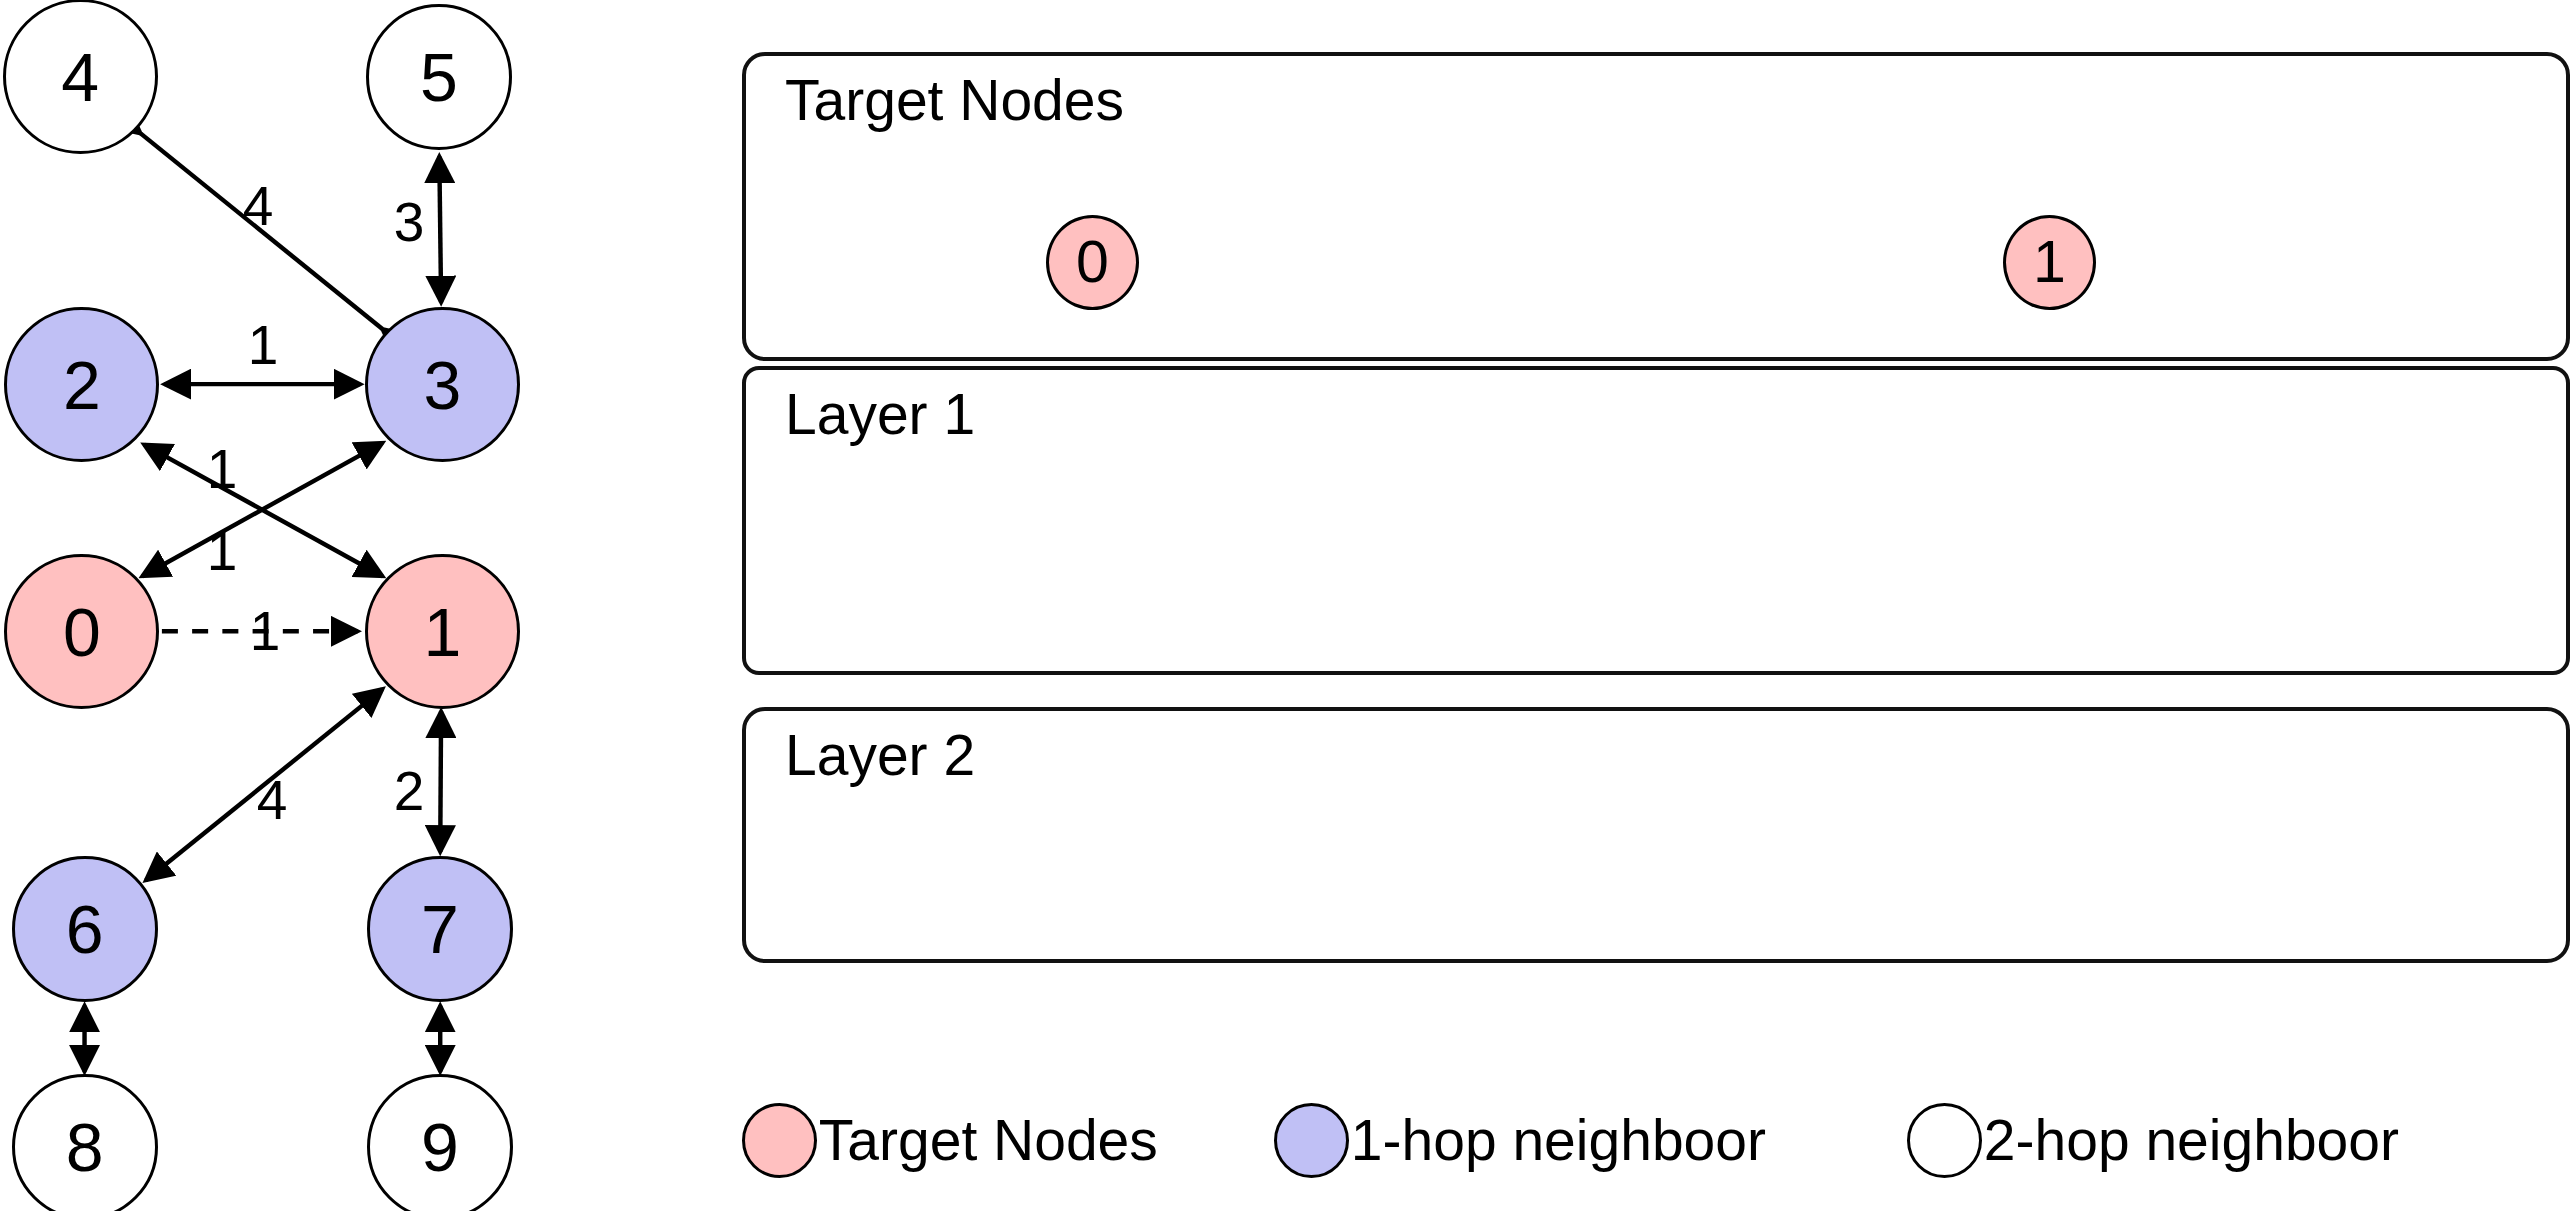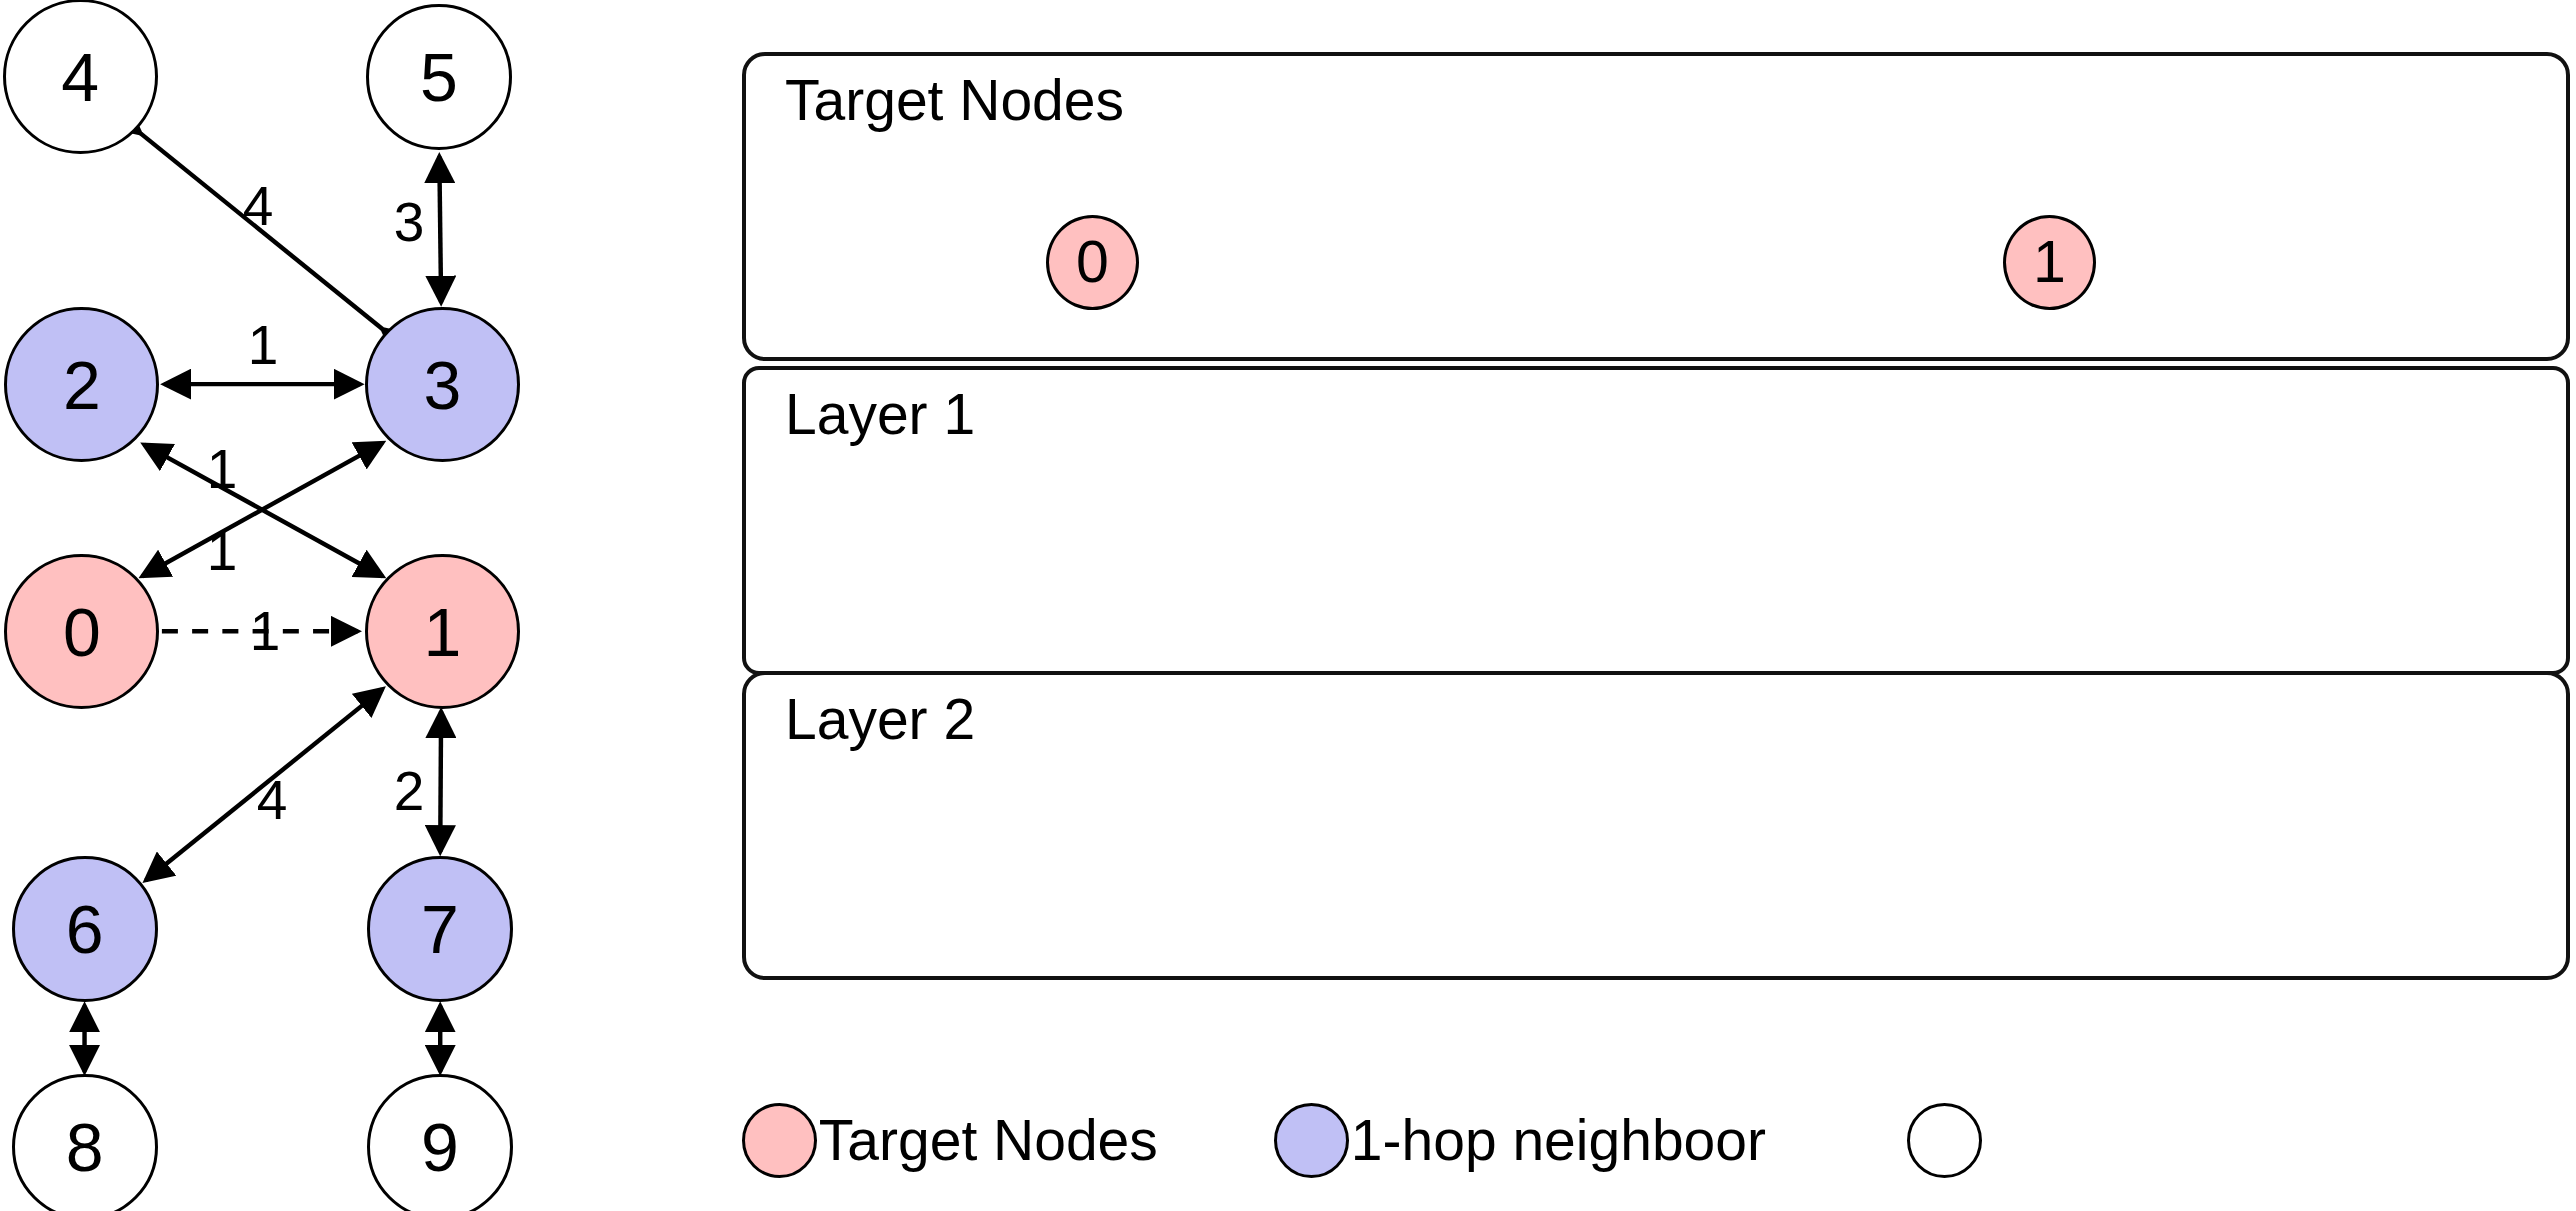--- a/index.html
+++ b/index.html
@@ -161,34 +161,35 @@
         <span>2</span>
       </div>
       <div class="lnode" style="left:1244px;top:475px;width:93px;height:95px;background:#C0C0F5;">
         <span>6</span>
       </div>
       <div class="lnode" style="left:1466px;top:475px;width:93px;height:95px;background:#C0C0F5;">
         <span>7</span>
       </div>
     </div>
 
-    <div class="layer-box" style="top:671px;height:309px;">
+    <div class="layer-box" style="top:707px;height:256px;">
       <div class="layer-title">Layer 2</div>
 
     </div>
   </div>
 
   <div id="legend">
     <div class="legend-item" style="left:0px;top:10.7px;">
       <span class="legend-swatch" style="background:#FFC0C0;"></span>
       <span class="legend-text">Target Nodes</span>
     </div>
     <div class="legend-item" style="left:532px;top:10.7px;">
       <span class="legend-swatch" style="background:#C0C0F5;"></span>
       <span class="legend-text">1-hop neighboor</span>
     </div>
     <div class="legend-item" style="left:1165px;top:10.7px;">
       <span class="legend-swatch" style="background:#FFFFFF;"></span>
+      <span class="legend-text">2-hop neighboor</span>
     </div>
   </div>
 
 </div>
 
 
 </body></html>

